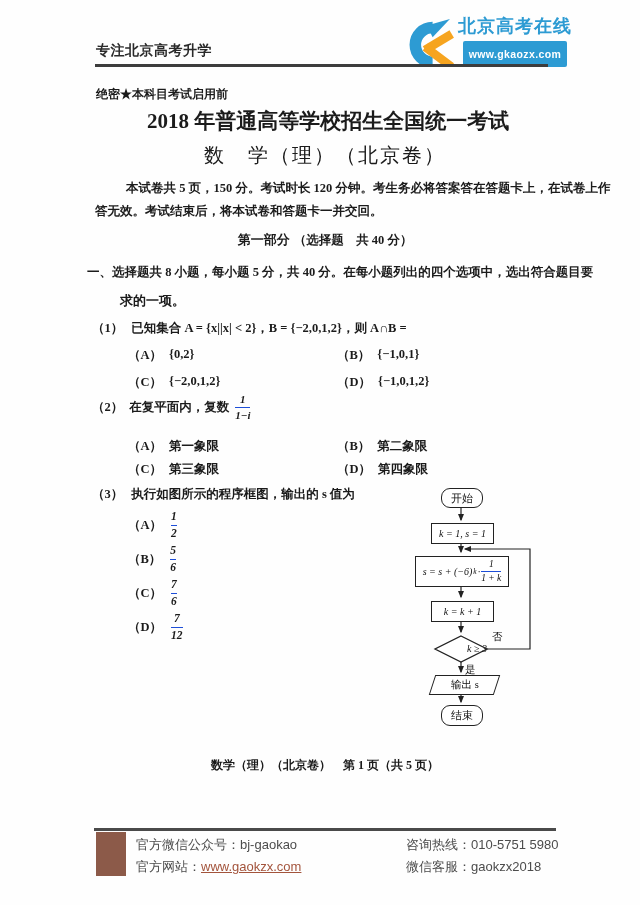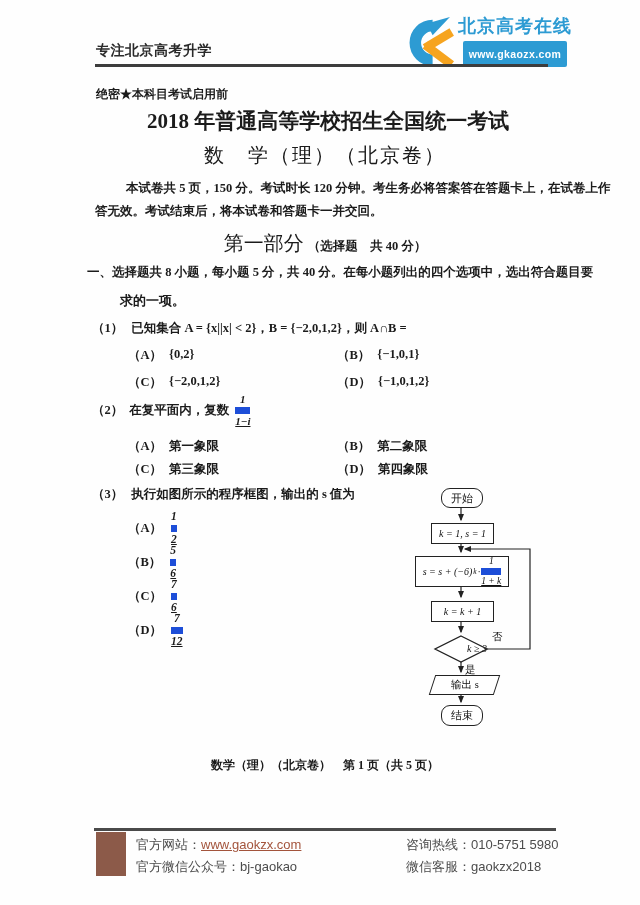--- a/index.html
+++ b/index.html
@@ -2,47 +2,47 @@
 <html><head>
 <meta charset="utf-8">
 <style>
   html,body{margin:0;padding:0;}
   body{background:#ffffff;font-family:"Liberation Sans",sans-serif;}
   .page{position:relative;width:640px;height:905px;background:#fefefe;overflow:hidden;}
   .abs{position:absolute;}
 
   
   .tagline{left:96px;top:42px;font-size:14px;font-weight:700;color:#2a2a2a;letter-spacing:.5px;}
-  .logo-wrap{left:392px;top:14px;display:flex;align-items:flex-start;gap:4px;}
+  .logo-wrap{left:392px;top:14px;display:flex;align-items:center;gap:4px;}
   .logo-text{display:flex;flex-direction:column;align-items:center;}
   .logo-name{font-size:18px;font-weight:800;color:#2d9bd3;letter-spacing:1px;white-space:nowrap;}
   .logo-url{margin-top:3px;background:#2d9bd3;color:#fff;font-size:10.5px;font-weight:700;
             padding:7px 6px;border-radius:2px;letter-spacing:.4px;white-space:nowrap;}
   .header-rule{left:95px;top:64px;width:453px;height:3px;background:#3d3d3d;}
 
   
   .paper-text{font-family:"Liberation Serif",serif;color:#1b1b1b;text-align:right;}
   .secrecy{left:96px;top:86px;font-size:12px;font-weight:700;}
   .exam-title{left:93px;top:107px;width:470px;text-align:center;font-size:21px;font-weight:700;}
   .exam-subtitle{left:90px;top:142px;width:470px;text-align:center;font-size:20px;font-weight:400;letter-spacing:2px;}
   .intro1{left:126px;top:180px;font-size:12.5px;font-weight:600;white-space:nowrap;}
   .intro2{left:95px;top:203px;font-size:12.5px;font-weight:600;white-space:nowrap;}
   .part-heading{left:90px;top:230px;width:470px;text-align:center;}
-  .part-heading .big{font-size:20px;font-weight:400;}
+  .part-heading .big{font-size:13px;font-weight:700;}
   .part-heading .note{font-size:12.5px;font-weight:700;}
   .sec1{left:87px;top:264px;font-size:12.5px;font-weight:700;white-space:nowrap;}
   .sec2{left:120px;top:292px;font-size:13px;font-weight:700;}
   .qline{font-size:12.5px;font-weight:600;display:flex;gap:8px;white-space:nowrap;}
   .q1{left:92px;top:320px;}
   .q3{left:92px;top:486px;}
   .q2{left:92px;top:394px;display:flex;align-items:center;gap:6px;font-size:12.5px;font-weight:600;white-space:nowrap;}
   .opt{display:flex;gap:7px;font-size:12.5px;font-weight:600;white-space:nowrap;}
   .frac{display:inline-flex;flex-direction:column;align-items:center;line-height:1;
         font-family:"Liberation Serif",serif;font-style:italic;font-size:11px;font-weight:600;}
-  .frac .fd{border-top:7px solid #1d4ed8;margin-top:2px;padding-top:2px;text-decoration:underline;}
+  .frac .fd{border-top:1px solid #1d4ed8;margin-top:2px;padding-top:2px;}
   .q3opt{display:flex;align-items:center;gap:9px;font-size:12.5px;font-weight:600;}
   .q3opt .frac{font-size:11.5px;}
   .page-footer{left:90px;top:757px;width:470px;text-align:center;font-size:12px;font-weight:600;}
 
   
   .flowchart{left:405px;top:484px;width:135px;height:250px;font-family:"Liberation Serif",serif;}
   .fc-node{position:absolute;border:1.5px solid #222;background:#fff;display:flex;
            align-items:center;justify-content:center;font-size:10px;color:#111;}
   .fc-terminal{border-radius:9px;font-size:11px;}
   .fc-math{font-style:italic;}
@@ -220,21 +220,21 @@
         <span>输出 s</span>
       </div>
     <div class="fc-node fc-terminal fc-end">结束</div>
   </div>
 
   <div class="abs paper-text page-footer">数学（理）（北京卷）　第 1 页（共 5 页）</div>
 
   <div class="abs footer-rule"></div>
   <div class="abs brand-square"></div>
   <div class="abs fcol fcol1">
+    <div><span>官方微信公众号：</span><span>bj-gaokao</span></div>
     <div><span>官方网站：</span><span class="site-link">www.gaokzx.com</span></div>
-    <div><span>官方微信公众号：</span><span>bj-gaokao</span></div>
   </div>
   <div class="abs fcol fcol2">
     <div><span>咨询热线：</span><span>010-5751 5980</span></div>
     <div><span>微信客服：</span><span>gaokzx2018</span></div>
   </div>
 
 </div>
 
 </body></html>

